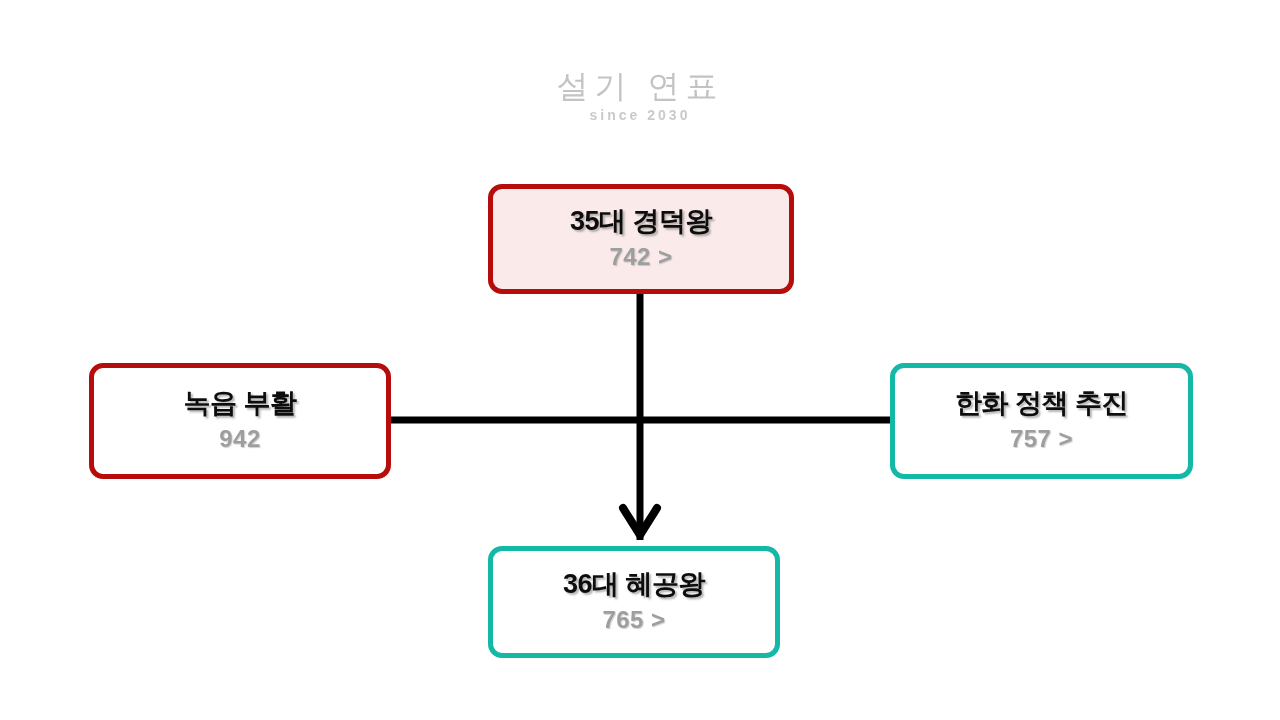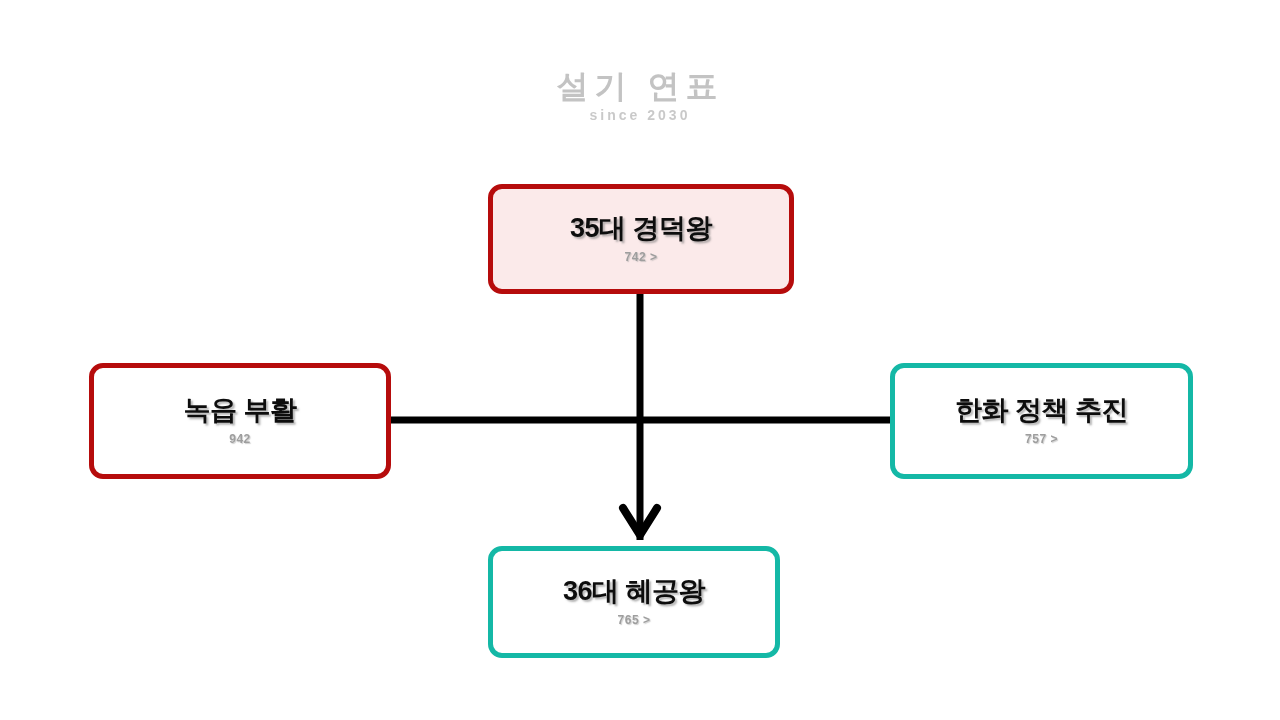--- a/index.html
+++ b/index.html
@@ -27,21 +27,21 @@
     left: 0;
     top: 68px;
     width: 1280px;
     text-align: center;
     user-select: none;
     pointer-events: none;
   }
   .watermark .wm-main {
     display: block;
     font-size: 32px;
-    font-weight: 700;
+    font-weight: 400;
     letter-spacing: 6px;
     color: #b9b9b9;
     opacity: .85;
     line-height: 1.15;
     text-shadow: 0 0 1px rgba(255,255,255,.9);
   }
   .watermark .wm-sub {
     display: block;
     font-size: 14px;
     font-weight: 700;
@@ -77,21 +77,21 @@
     font-size: 27px;
     font-weight: 700;
     color: #0d0d0d;
     line-height: 1.1;
     letter-spacing: -0.5px;
     text-shadow: 2px 2px 2px rgba(120,120,120,.55);
     white-space: nowrap;
   }
   .node .sub {
     margin-top: 6px;
-    font-size: 12px;
+    font-size: 24px;
     font-weight: 700;
     color: #9e9e9e;
     letter-spacing: 0.5px;
     text-shadow: 1px 1px 1px rgba(160,160,160,.5);
     white-space: nowrap;
   }
 
   
   .node.accent-red {
     border-color: #b60c0c;

